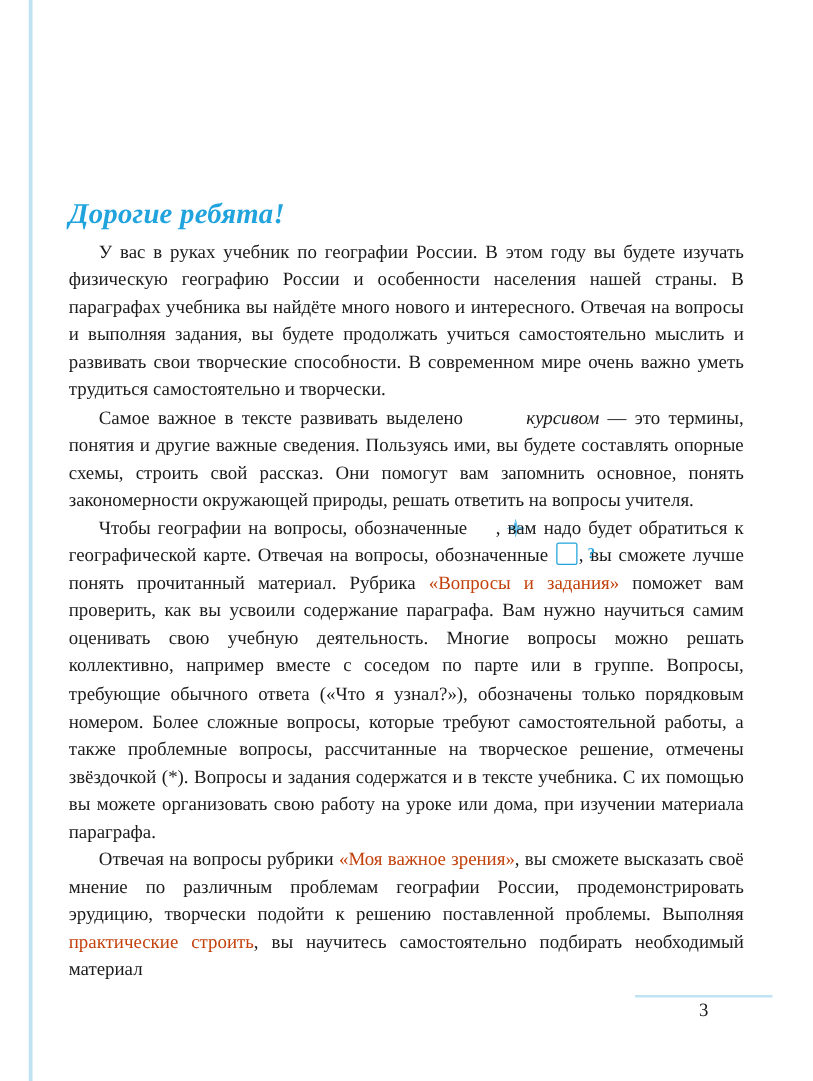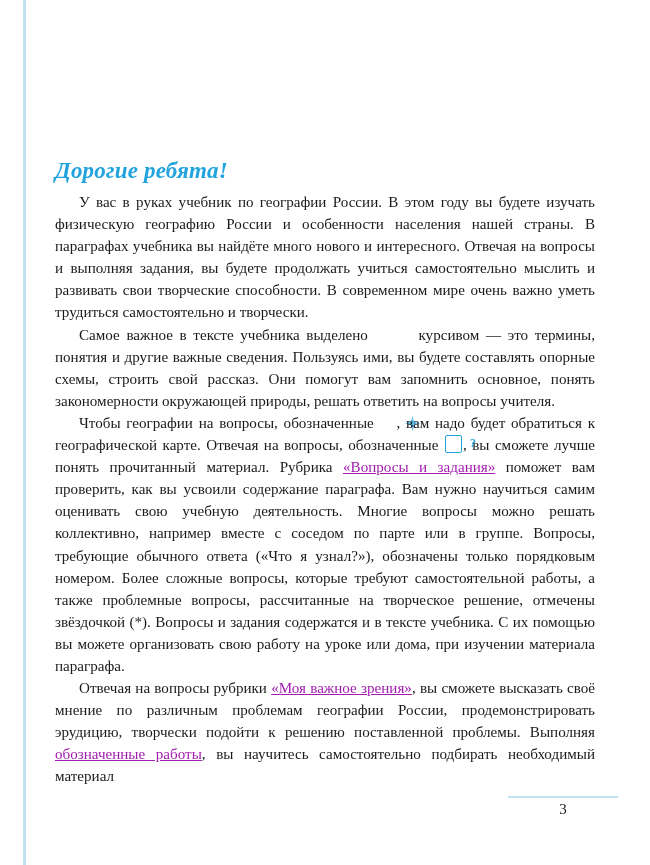--- a/index.html
+++ b/index.html
@@ -58,25 +58,25 @@
     line-height: 22.1px;
     text-align: justify;
     text-justify: inter-word;
     hyphens: manual;
   }
   .body-text p {
     margin: 0;
     text-indent: 24px;
   }
   .italic {
+    font-style: italic;
     margin-left: 44px;
   }
   .blue {
-    color: #a21caf;
-    text-decoration: underline;
+    color: #c2410c;
   }
   
   .compass-icon {
     display: inline-block;
     width: 15px;
     height: 15px;
     vertical-align: -3px;
     margin: 0 1px;
   }
   
@@ -134,42 +134,42 @@
 
     <div class="heading">Дорогие ребята!</div>
 
     <div class="body-text">
 
       <p>
         <span>У вас в руках учебник по географии России. В этом году вы будете изучать физическую географию России и особенности населения нашей страны. В параграфах учебника вы найдёте много нового и интересного. Отвечая на вопросы и выполняя задания, вы будете продолжать учиться самостоятельно мыслить и развивать свои творческие способности. В современном мире очень важно уметь трудиться самостоятельно и творчески.</span>
       </p>
 
       <p>
-        <span>Самое важное в тексте учебника выделено </span><span class="italic">курсивом</span><span> — это термины, понятия и другие важные сведения. Пользуясь ими, вы будете составлять опорные схемы, строить свой рассказ. Они помогут вам запомнить основное, понять закономерности окружающей природы, решать ответить на вопросы учителя.</span>
+        <span>Самое важное в тексте развивать выделено </span><span class="italic">курсивом</span><span> — это термины, понятия и другие важные сведения. Пользуясь ими, вы будете составлять опорные схемы, строить свой рассказ. Они помогут вам запомнить основное, понять закономерности окружающей природы, решать ответить на вопросы учителя.</span>
       </p>
 
       <p>
         <span>Чтобы географии на вопросы, обозначенные </span><span class="compass-icon"><svg viewBox="0 0 20 20" width="15" height="15" xmlns="http://www.w3.org/2000/svg">
               <g>
                 <polygon points="10,0 12,8 20,10 12,12 10,20 8,12 0,10 8,8" fill="#21a3dd"></polygon>
                 <polygon points="10,1.5 11.2,8.8 18.5,10 11.2,11.2 10,18.5 8.8,11.2 1.5,10 8.8,8.8" fill="#ffffff"></polygon>
                 <polygon points="10,3 11,9 10,10 9,9" fill="#21a3dd"></polygon>
                 <polygon points="10,17 11,11 10,10 9,11" fill="#21a3dd"></polygon>
                 <polygon points="3,10 9,11 10,10 9,9" fill="#21a3dd"></polygon>
                 <polygon points="17,10 11,11 10,10 11,9" fill="#21a3dd"></polygon>
                 <polygon points="5.2,5.2 9.2,9.2 10,10 9.2,10.8" fill="#8ed3ee"></polygon>
                 <polygon points="14.8,14.8 10.8,10.8 10,10 10.8,9.2" fill="#8ed3ee"></polygon>
                 <polygon points="14.8,5.2 10.8,9.2 10,10 9.2,9.2" fill="#8ed3ee"></polygon>
                 <polygon points="5.2,14.8 9.2,10.8 10,10 10.8,10.8" fill="#8ed3ee"></polygon>
               </g>
             </svg></span><span>, вам надо будет обратиться к географической карте. Отвечая на вопросы, обозначенные </span><span class="qbox-icon"><span>?</span></span><span>, вы сможете лучше понять прочитанный материал. Рубрика </span><span class="blue">«Вопросы и задания»</span><span> поможет вам проверить, как вы усвоили содержание параграфа. Вам нужно научиться самим оценивать свою учебную деятельность. Многие вопросы можно решать коллективно, например вместе с соседом по парте или в группе. Вопросы, требующие обычного ответа («Что я узнал?»), обозначены только порядковым номером. Более сложные вопросы, которые требуют самостоятельной работы, а также проблемные вопросы, рассчитанные на творческое решение, отмечены звёздочкой (*). Вопросы и задания содержатся и в тексте учебника. С их помощью вы можете организовать свою работу на уроке или дома, при изучении материала параграфа.</span>
       </p>
 
       <p>
-        <span>Отвечая на вопросы рубрики </span><span class="blue">«Моя важное зрения»</span><span>, вы сможете высказать своё мнение по различным проблемам географии России, продемонстрировать эрудицию, творчески подойти к решению поставленной проблемы. Выполняя </span><span class="blue">обозначенные работы</span><span>, вы научитесь самостоятельно подбирать необходимый материал</span>
+        <span>Отвечая на вопросы рубрики </span><span class="blue">«Моя важное зрения»</span><span>, вы сможете высказать своё мнение по различным проблемам географии России, продемонстрировать эрудицию, творчески подойти к решению поставленной проблемы. Выполняя </span><span class="blue">практические строить</span><span>, вы научитесь самостоятельно подбирать необходимый материал</span>
       </p>
 
     </div>
   </div>
 
   <div class="folio-rule"></div>
   <div class="folio">3</div>
 
 </div>
 

